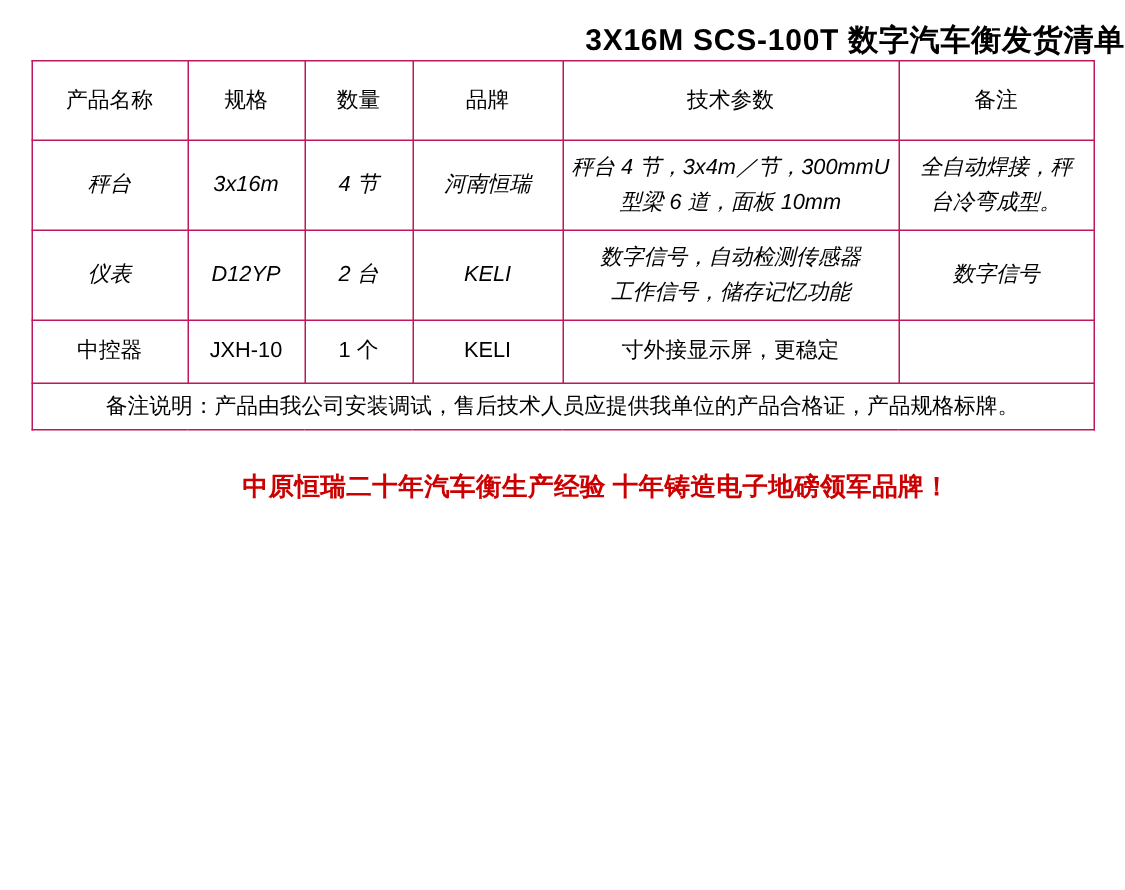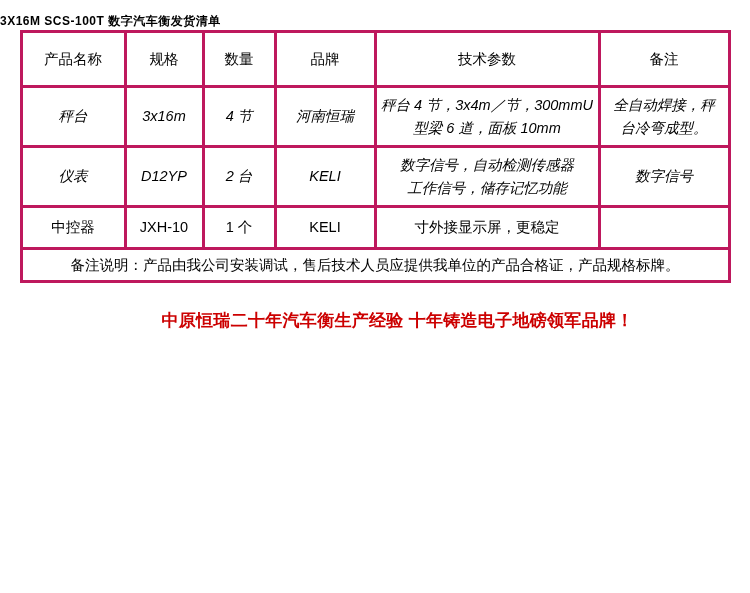--- a/index.html
+++ b/index.html
@@ -14,41 +14,41 @@
     color: #000000;
     overflow: hidden;
   }
   .page {
     position: relative;
     width: 750px;
     height: 593px;
     box-sizing: border-box;
   }
   .doc-title {
-    text-align: left;
-    font-size: 12px;
+    text-align: right;
+    font-size: 20px;
     font-weight: bold;
     letter-spacing: 0.5px;
     padding-top: 13px;
     font-family: "Liberation Sans", "DejaVu Sans", sans-serif;
   }
   .subtitle {
     font-size: 16px;
     font-weight: bold;
     margin: 22px 0 14px 26px;
     font-family: "Liberation Sans", "DejaVu Sans", sans-serif;
   }
   table.spec {
     border-collapse: collapse;
     width: 708px;
     margin: 0 auto;
     table-layout: fixed;
   }
   table.spec td, table.spec th {
-    border: 3px solid #be185d;
+    border: 1px solid #be185d;
     text-align: center;
     vertical-align: middle;
     font-size: 14.5px;
     font-family: "Liberation Sans", "DejaVu Sans", sans-serif;
     padding: 4px 3px;
     line-height: 1.55;
   }
   table.spec th {
     font-weight: normal;
     height: 44px;
@@ -72,21 +72,21 @@
     padding: 7px 10px;
     font-size: 14.5px;
     margin-left: 16px;
   }
   .footer-slogan {
     text-align: center;
     color: #cc0000;
     font-weight: bold;
     font-size: 17px;
     margin-top: 26px;
-    font-family: Liberation Sans, sans-serif;
+    font-family: Liberation Serif, serif;
     letter-spacing: 0.3px;
     padding-left: 45px;
   }
 </style>
 </head>
 <body>
 
 <div class="page">
 
   <div class="doc-title">3X16M SCS-100T 数字汽车衡发货清单</div>

